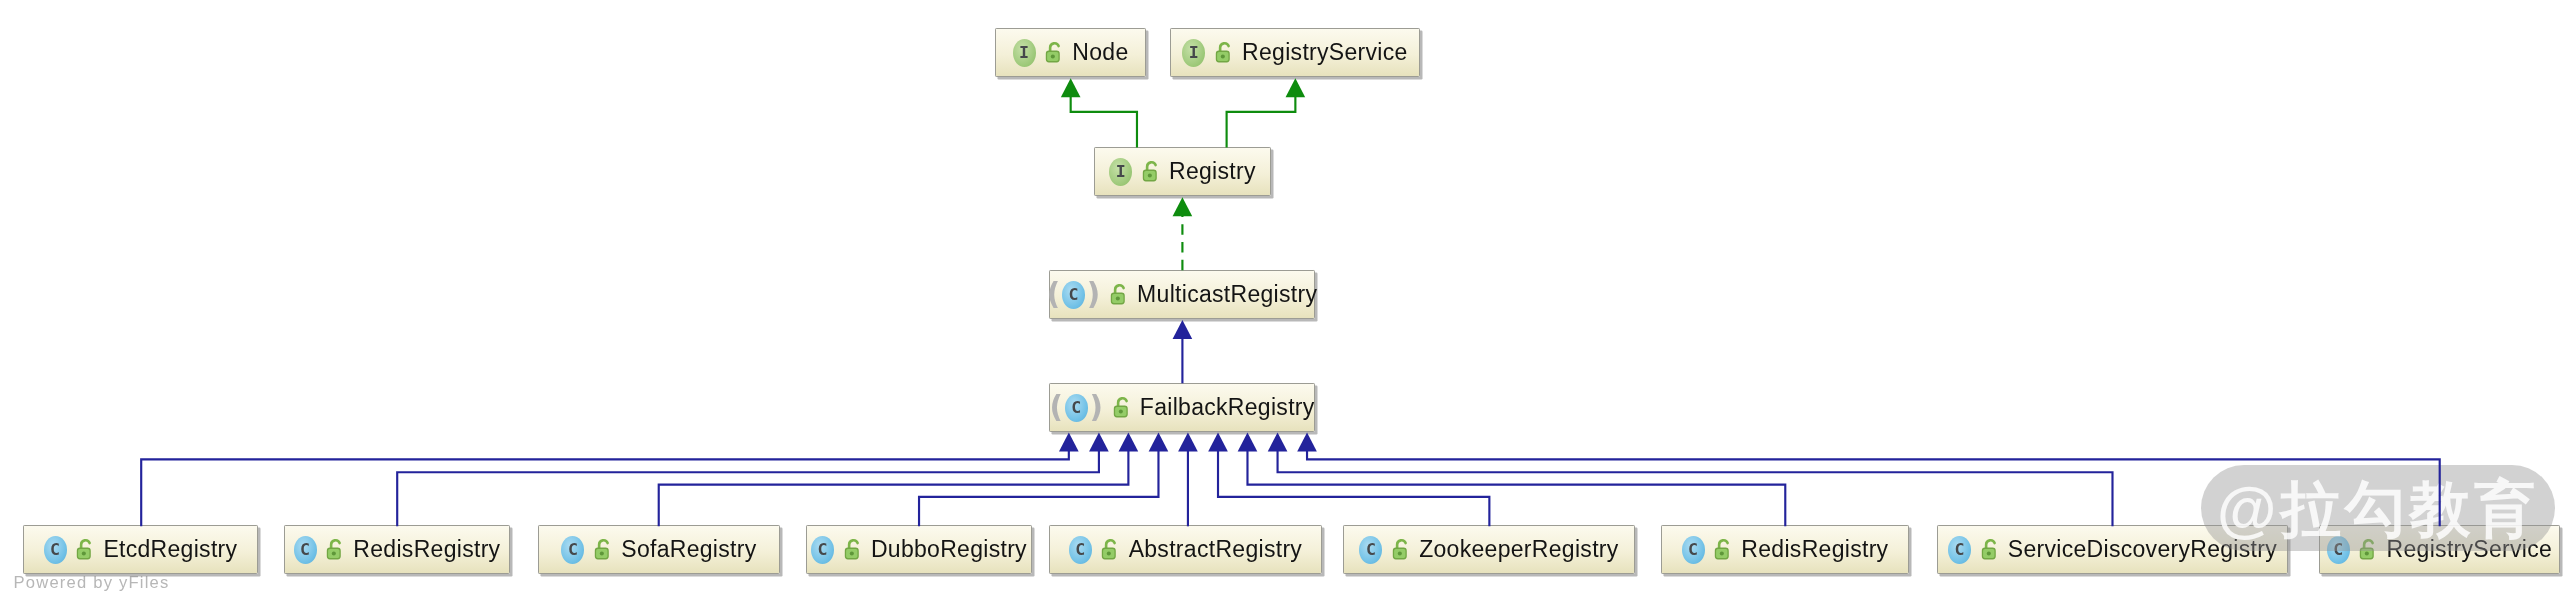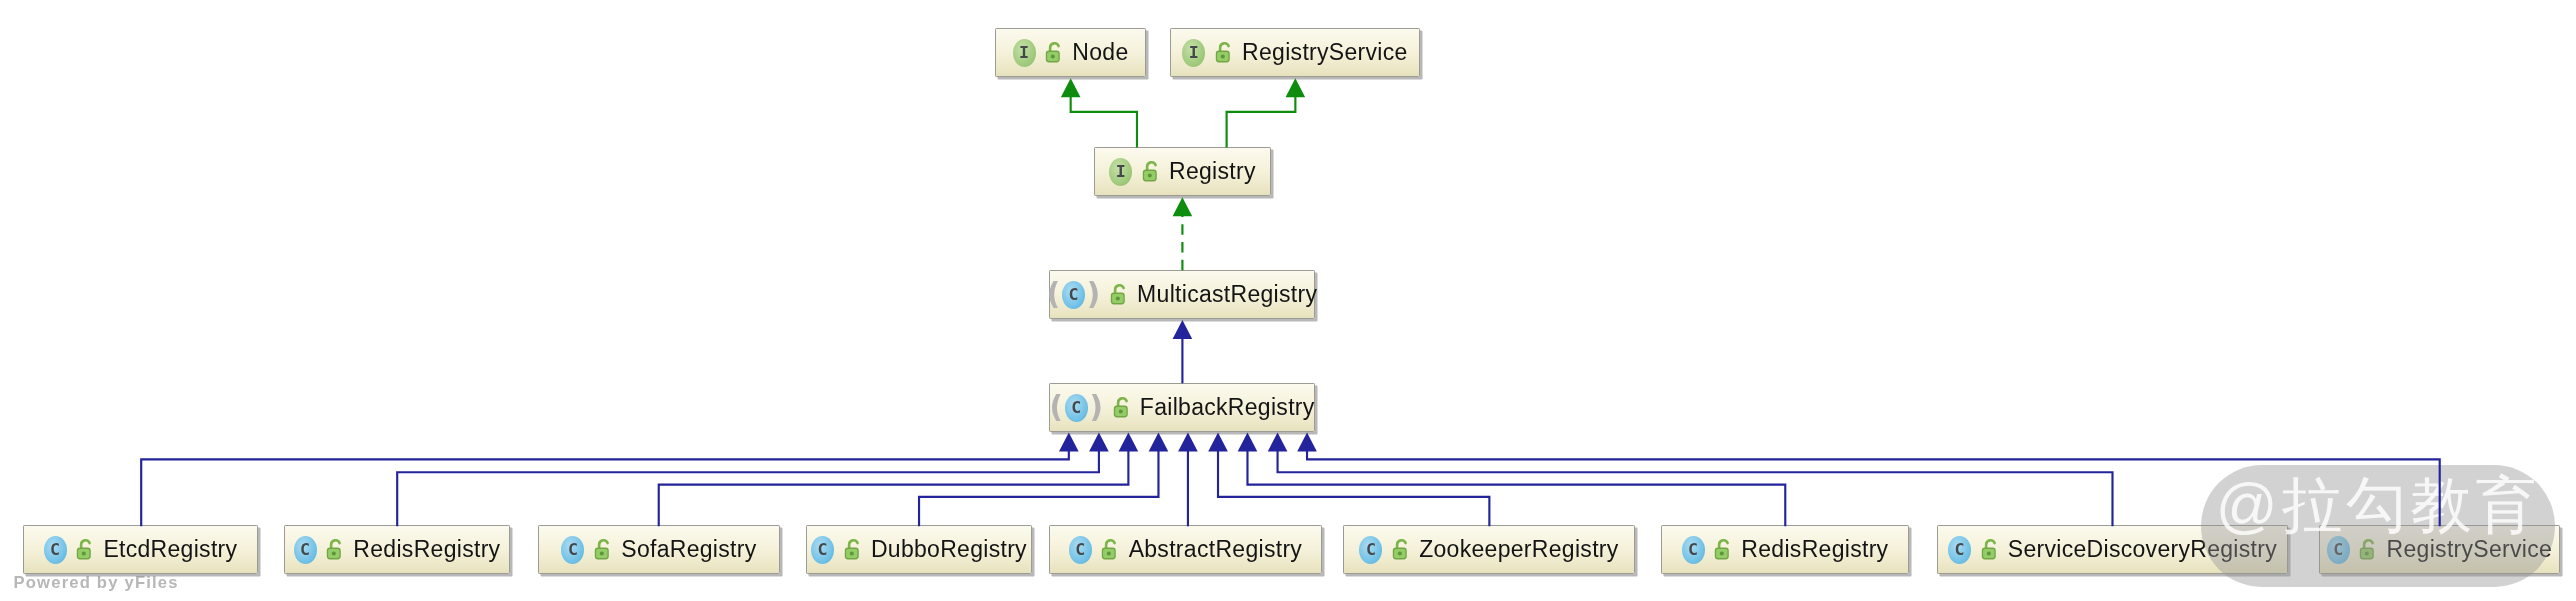--- a/index.html
+++ b/index.html
@@ -45,37 +45,36 @@
   }
   .lock{display:inline-flex;align-items:center;flex:none;}
   .label{letter-spacing:0.3px;}
   #edge-layer{
     position:absolute;left:0;top:0;
     z-index:4;
     pointer-events:none;
   }
   #watermark{
     position:absolute;
-    left:2201px;top:465px;width:354px;height:122px;
+    left:2201px;top:465px;width:354px;height:86px;
     border-radius:64px;
     background:rgba(148,148,148,0.42);
-    display:flex;align-items:flex-start;justify-content:center;
-    font-size:61px;font-weight:400;
+    display:flex;align-items:flex-end;justify-content:center;
+    font-size:61px;font-weight:700;
     letter-spacing:3.7px;
     color:rgba(255,255,255,0.82);
     z-index:3;
   }
   #attribution{
     position:absolute;
     left:13.5px;top:573px;
     font-size:16.6px;
     letter-spacing:1.2px;
     color:#b7b7b7;
     z-index:1;
-    font-weight:bold;
   }
 </style>
 </head>
 <body>
 
 <div id="canvas">
   <svg id="edge-layer" width="2576" height="602" viewBox="0 0 4196 980">
       <polyline points="1852,240 1852,182 1744,182 1744,155" fill="none" stroke="#0e8c0e" stroke-width="3.5"></polyline>
       <polygon points="1744,127 1728,158 1760,158" fill="#0e8c0e"></polygon>
       <polyline points="1998,240 1998,182 2110,182 2110,155" fill="none" stroke="#0e8c0e" stroke-width="3.5"></polyline>

